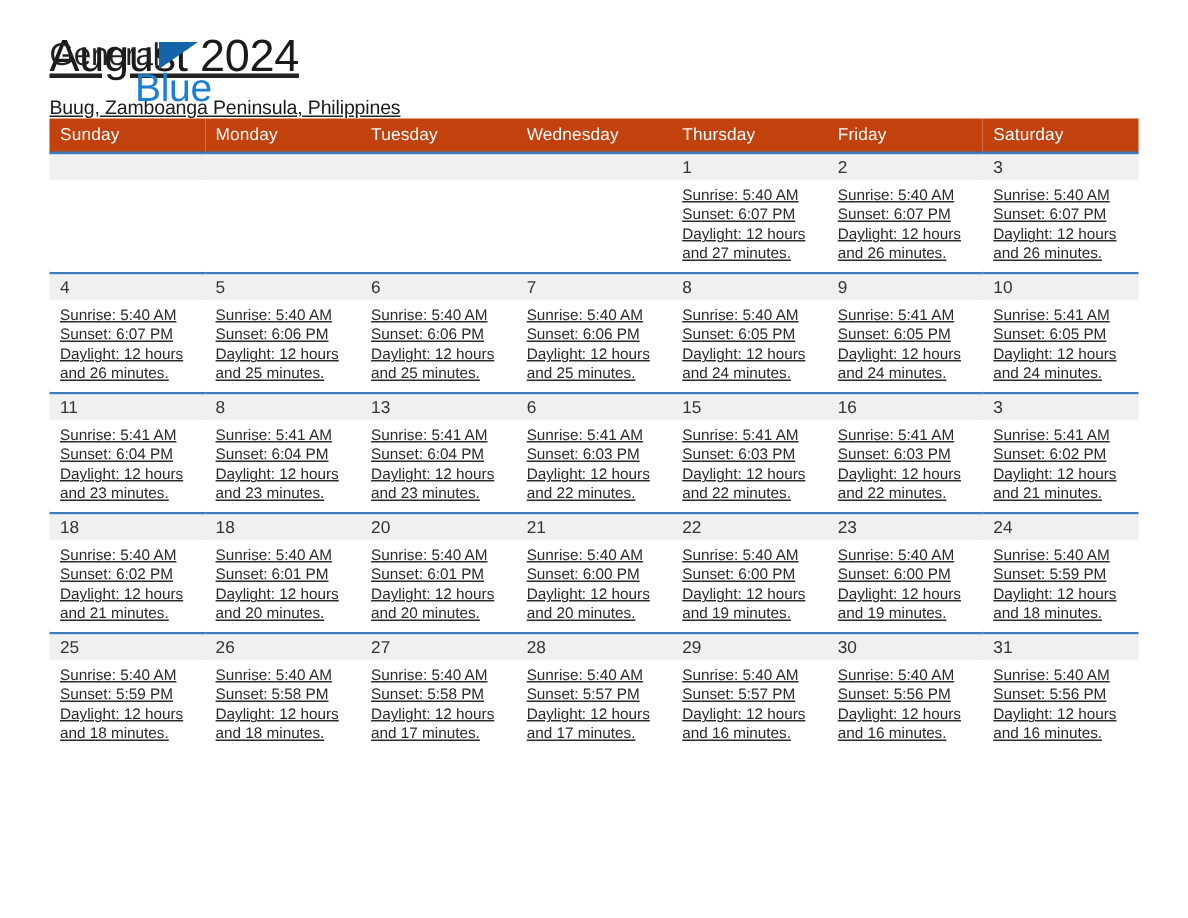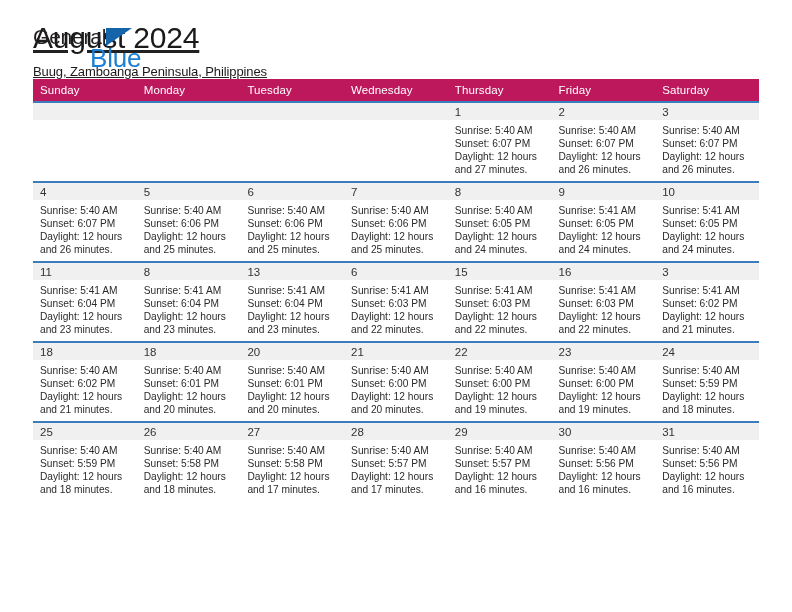--- a/index.html
+++ b/index.html
@@ -81,21 +81,21 @@
   }
 
   
   .calendar {
     width: 726px;
     border-collapse: collapse;
     table-layout: fixed;
     margin-top: 7px;
   }
   .calendar th {
-    background: #be185d;
+    background: #c2410c;
     color: #ffffff;
     font-weight: normal;
     font-size: 11.5px;
     text-align: left;
     padding: 5px 0 5px 7px;
     height: 11px;
     letter-spacing: 0.1px;
   }
   .calendar td {
     width: 103.71px;
@@ -115,20 +115,21 @@
     box-sizing: border-box;
     font-size: 11.5px;
     color: #333333;
     line-height: 15px;
   }
   .cell-body {
     padding: 4px 6px 0 7px;
     font-size: 10.2px;
     line-height: 13.1px;
     color: #2b2b2b;
+    text-decoration: underline;
   }
   .cell-body div {
     white-space: normal;
   }
   td.empty .daynum-band {
     background: #f0f0f0;
   }
   td.empty .cell-body { visibility: hidden; }
 </style>
 </head>

